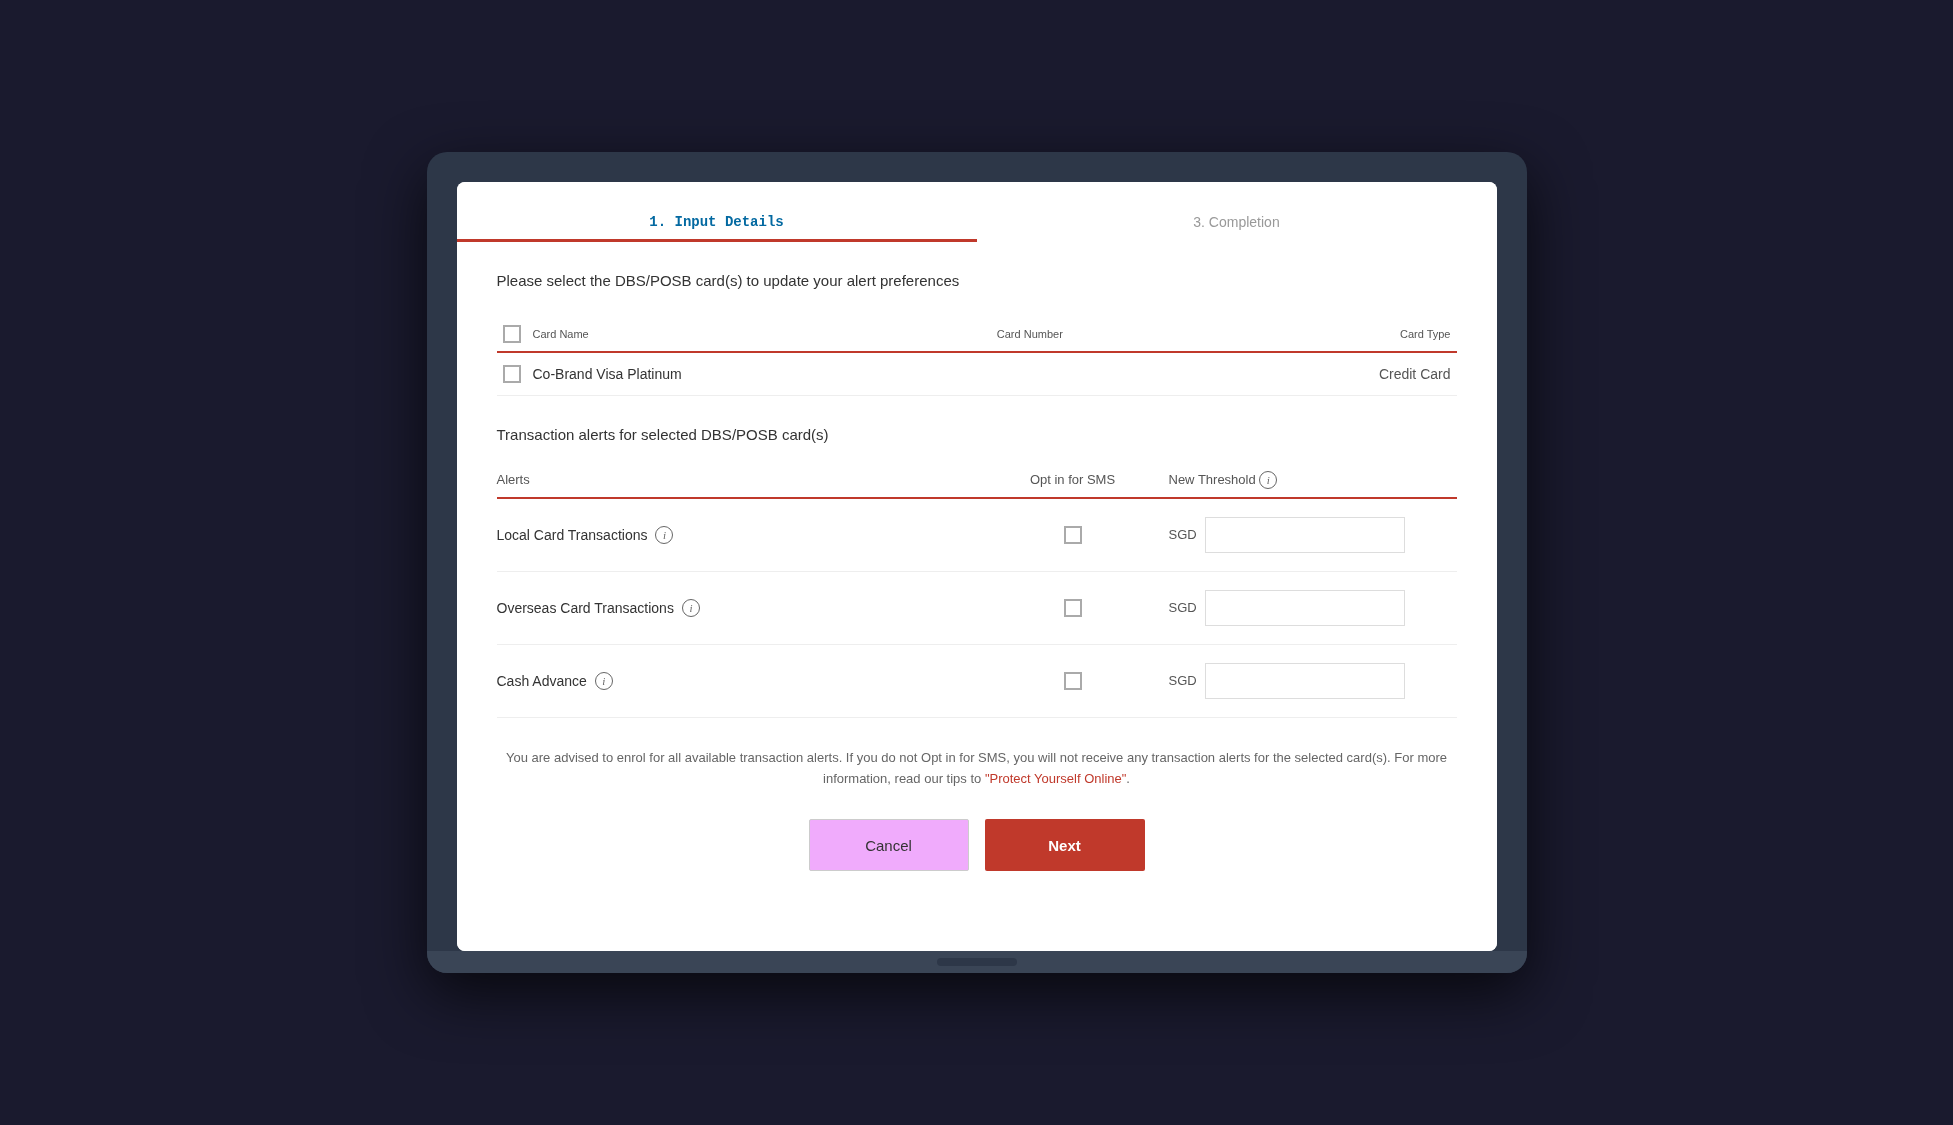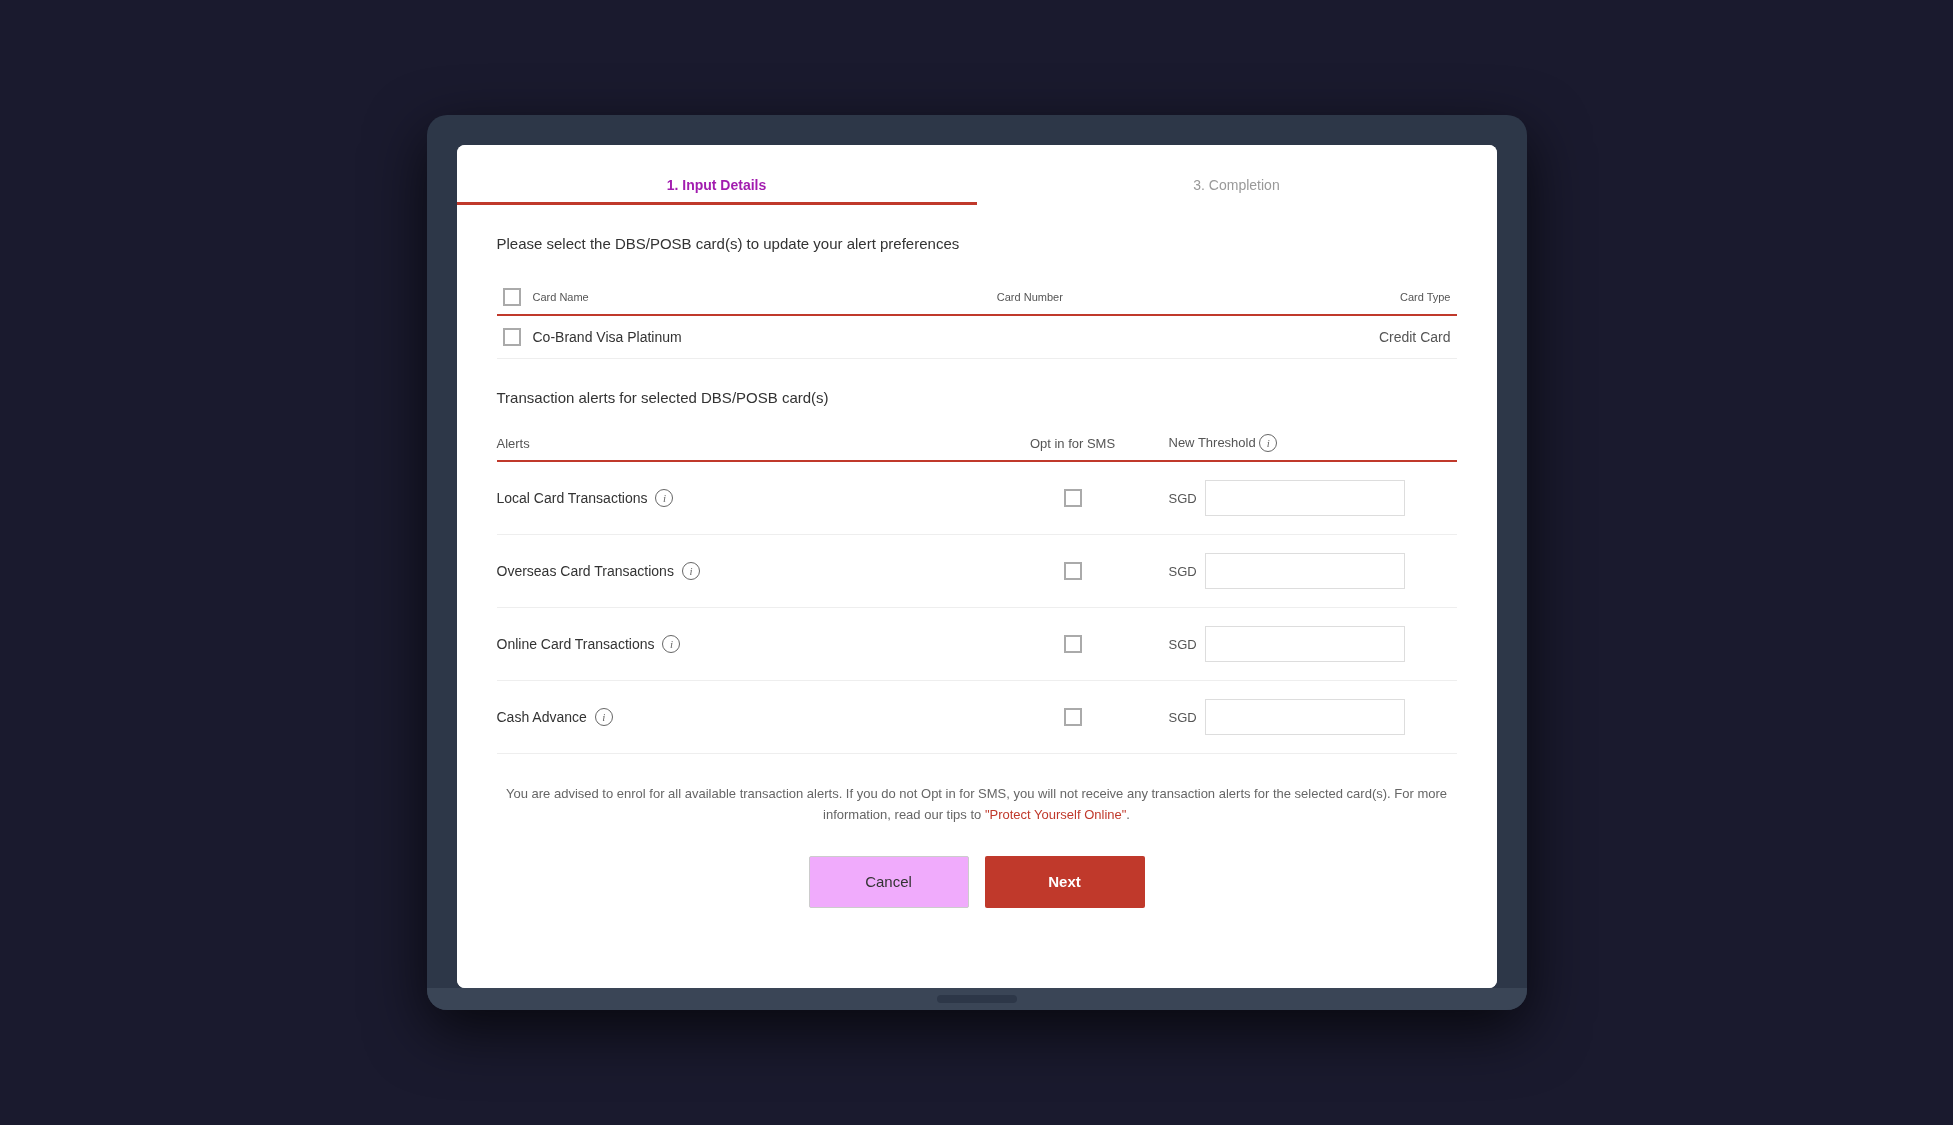--- a/index.html
+++ b/index.html
@@ -46,22 +46,23 @@
     .step {
       flex: 1;
       text-align: center;
       padding: 12px 0;
       font-size: 14px;
       position: relative;
       cursor: default;
     }
 
     .step.active {
-      color: #a21caf;
+      color: #0369a1;
       font-weight: 600;
+      font-family: Liberation Mono, monospace;
     }
 
     .step.active::after {
       content: '';
       display: block;
       position: absolute;
       bottom: 0;
       left: 0;
       right: 0;
       height: 3px;
@@ -388,37 +389,20 @@
               <td>
                 <div class="threshold-input-wrapper">
                   <span class="sgd-label">SGD</span>
                   <input type="text" class="threshold-input" value="" style="">
                 </div>
               </td>
             </tr>
             <tr>
               <td>
                 <div class="alert-name">
-                  <span>Online Card Transactions</span>
-                  <span class="info-icon">i</span>
-                </div>
-              </td>
-              <td>
-                <div class="custom-checkbox"></div>
-              </td>
-              <td>
-                <div class="threshold-input-wrapper">
-                  <span class="sgd-label">SGD</span>
-                  <input type="text" class="threshold-input" value="" style="">
-                </div>
-              </td>
-            </tr>
-            <tr>
-              <td>
-                <div class="alert-name">
                   <span>Cash Advance</span>
                   <span class="info-icon">i</span>
                 </div>
               </td>
               <td>
                 <div class="custom-checkbox"></div>
               </td>
               <td>
                 <div class="threshold-input-wrapper">
                   <span class="sgd-label">SGD</span>

